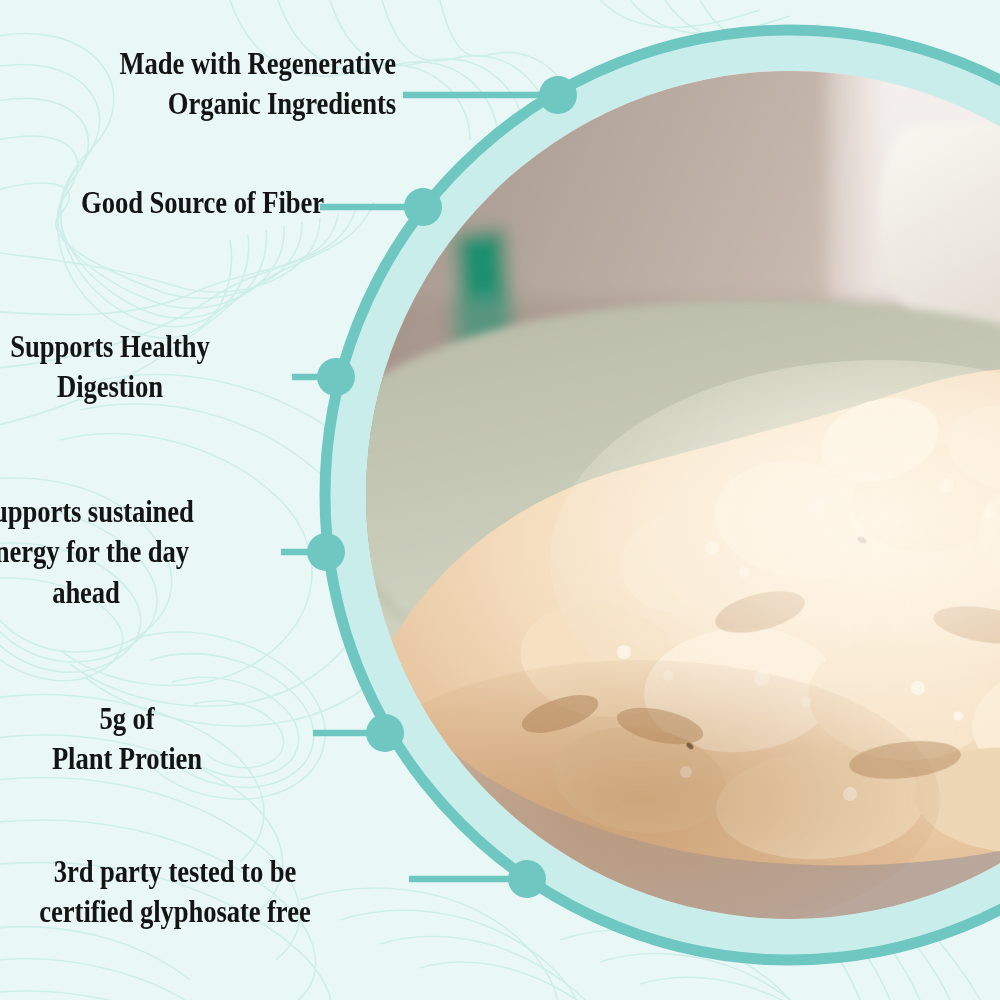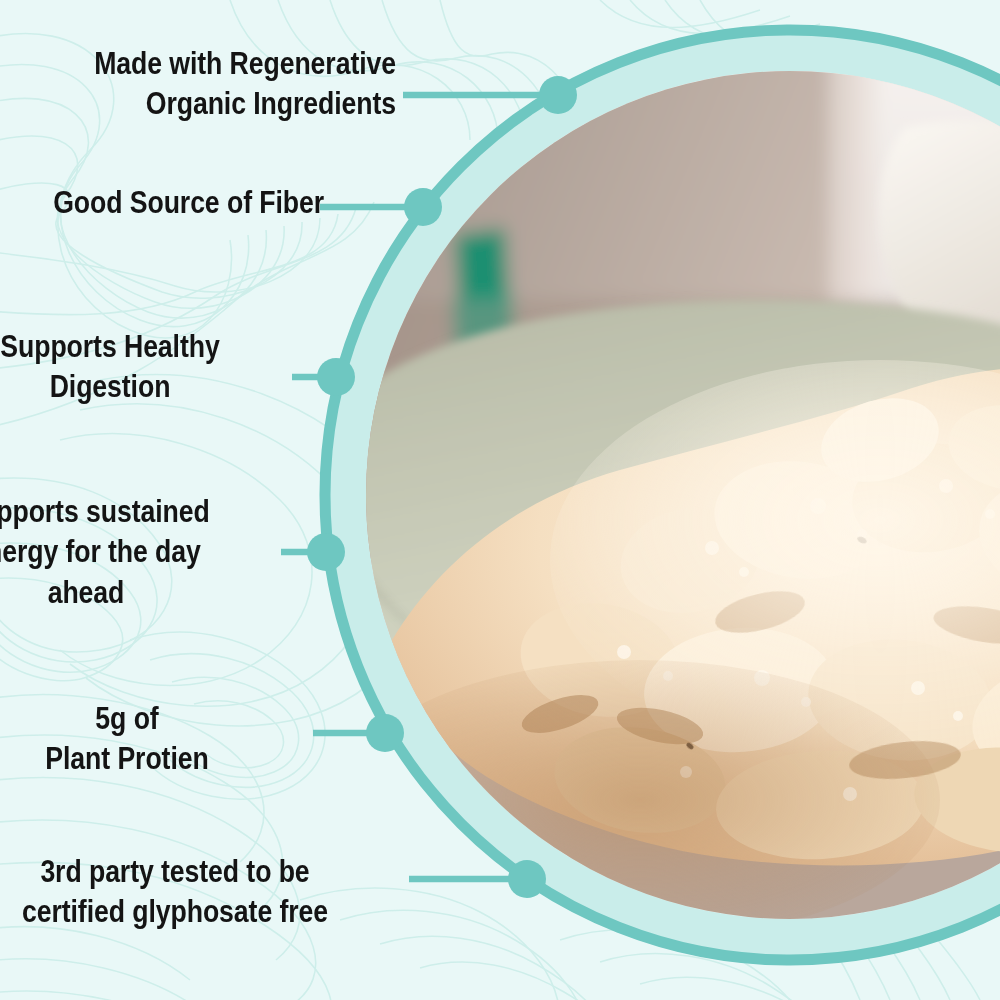--- a/index.html
+++ b/index.html
@@ -7,21 +7,21 @@
     margin: 0;
     padding: 0;
     background: #ffffff;
   }
   #stage {
     position: relative;
     width: 1000px;
     height: 1000px;
     overflow: hidden;
     background: #e9f9f7;
-    font-family: Liberation Sans, sans-serif;
+    font-family: Liberation Serif, serif;
   }
 
   
   #topo {
     position: absolute;
     inset: 0;
     width: 1000px;
     height: 1000px;
     pointer-events: none;
   }

